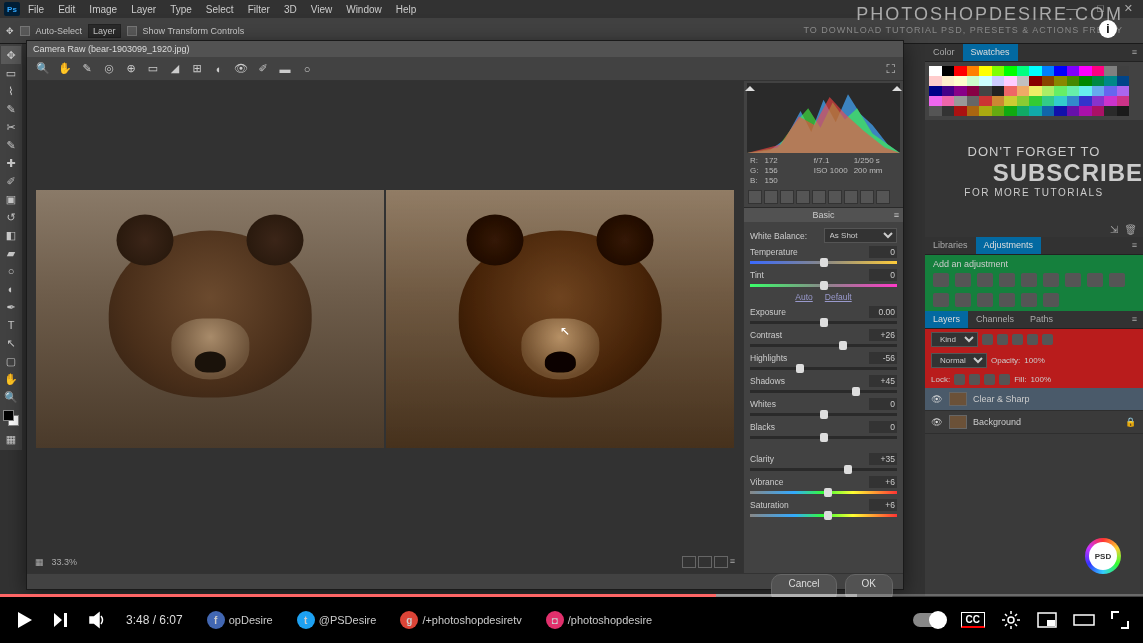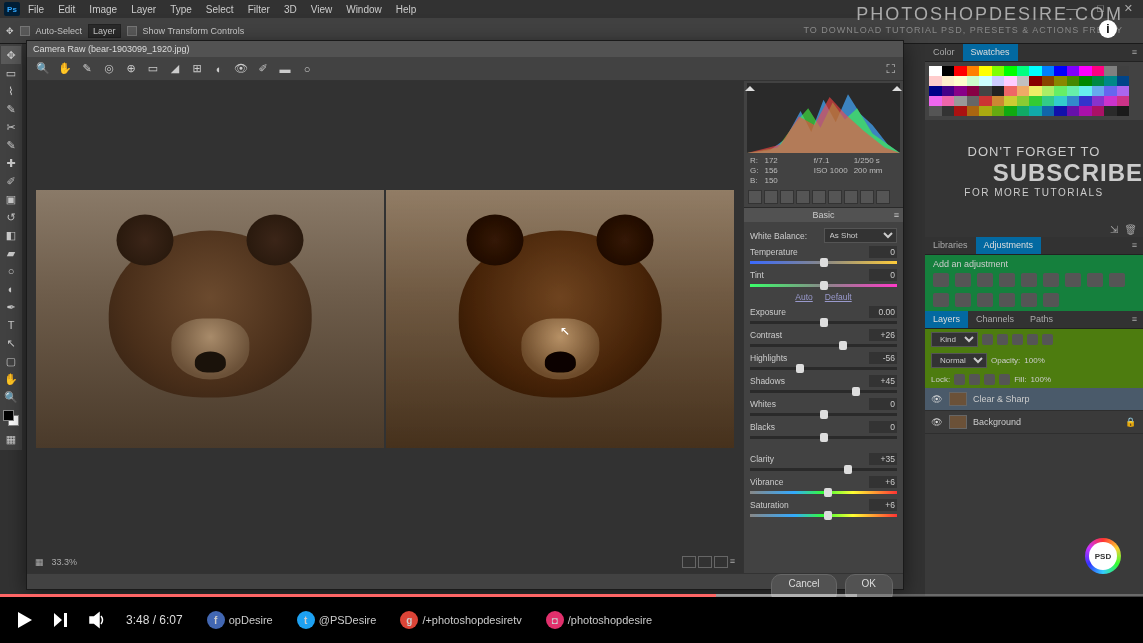--- a/index.html
+++ b/index.html
@@ -99,21 +99,21 @@
 .subscribe { background: #353535; padding: 24px 0; text-align: center; color: #ccc; }
 .subscribe .s1 { font-size: 13px; letter-spacing: 1px; font-weight: 300; }
 .subscribe .s2 { font-size: 24px; font-weight: 700; letter-spacing: 1px; text-align: right; }
 .subscribe .s3 { font-size: 10px; letter-spacing: 1.5px; font-weight: 300; }
 .sub-btns { display:flex; justify-content:flex-end; gap:6px; padding: 2px 6px; background:#353535; font-size:10px; color:#aaa; }
 
 .adjustments { background: #15803d; padding: 4px 8px; font-size: 9px; color: #ccc; }
 .adj-icons { display: flex; flex-wrap: wrap; gap: 6px; margin-top: 4px; }
 .adj-icons .ai { width: 16px; height: 14px; background: #555; border-radius: 2px; }
 
-.layers-panel { flex: 1; background: #4d7c0f; font-size: 9px; color: #ccc; display: flex; flex-direction: column; }
+.layers-panel { flex: 1; background: #b91c1c; font-size: 9px; color: #ccc; display: flex; flex-direction: column; }
 .layer-opts { display: flex; align-items: center; gap: 4px; padding: 3px 6px; font-size: 8px; }
 .layer-opts select { background: #333; color: #ccc; border: 1px solid #555; font-size: 8px; padding: 1px 4px; }
 .layer-opts .ico { width:11px; height:11px; background:#555; border-radius:2px; }
 .layer-list { flex: 1; background: #3a3a3a; }
 .layer-row { display: flex; align-items: center; gap: 6px; padding: 4px 6px; border-bottom: 1px solid #2e2e2e; }
 .layer-row.active { background: #4a5a6a; }
 .layer-row .eye { width: 12px; color: #ddd; }
 .layer-row .thumb { width: 18px; height: 14px; background: #6b5138; border: 1px solid #666; }
 .layer-row .lname { flex: 1; font-size: 9px; }
 .layer-row .lock { font-size: 9px; }
@@ -608,13 +608,37 @@
     </div>
   <div class="yt-social">
       <div class="circ" style="background:#db4437">g</div>
       <span>/+photoshopdesiretv</span>
     </div>
   <div class="yt-social">
       <div class="circ" style="background:#e1306c">◘</div>
       <span>/photoshopdesire</span>
     </div>
 
+  <div class="yt-right">
+    <div class="toggle"></div>
+    <div class="cc-btn">CC</div>
+    <div class="yt-btn">
+        <svg width="20" height="20" viewBox="0 0 20 20">
+          <circle cx="10" cy="10" r="3" fill="none" stroke="#fff" stroke-width="1.5"></circle>
+          <path d="M10 1 V4 M10 16 V19 M1 10 H4 M16 10 H19 M4 4 L6 6 M14 14 L16 16 M4 16 L6 14 M14 6 L16 4" stroke="#fff" stroke-width="1.5"></path>
+        </svg>
+      </div>
+    <div class="yt-btn">
+        <svg width="20" height="16" viewBox="0 0 20 16">
+          <rect x="1" y="1" width="18" height="14" fill="none" stroke="#fff" stroke-width="1.5"></rect>
+          <rect x="10" y="8" width="8" height="6" fill="#fff"></rect>
+        </svg>
+      </div>
+    <div class="yt-btn">
+        <svg width="22" height="16" viewBox="0 0 22 16">
+          <rect x="1" y="3" width="20" height="10" fill="none" stroke="#fff" stroke-width="1.5"></rect>
+        </svg>
+      </div>
+    <div class="yt-btn">
+        <div class="fs-corners"></div>
+      </div>
+  </div>
 </div>
 
 </body></html>

